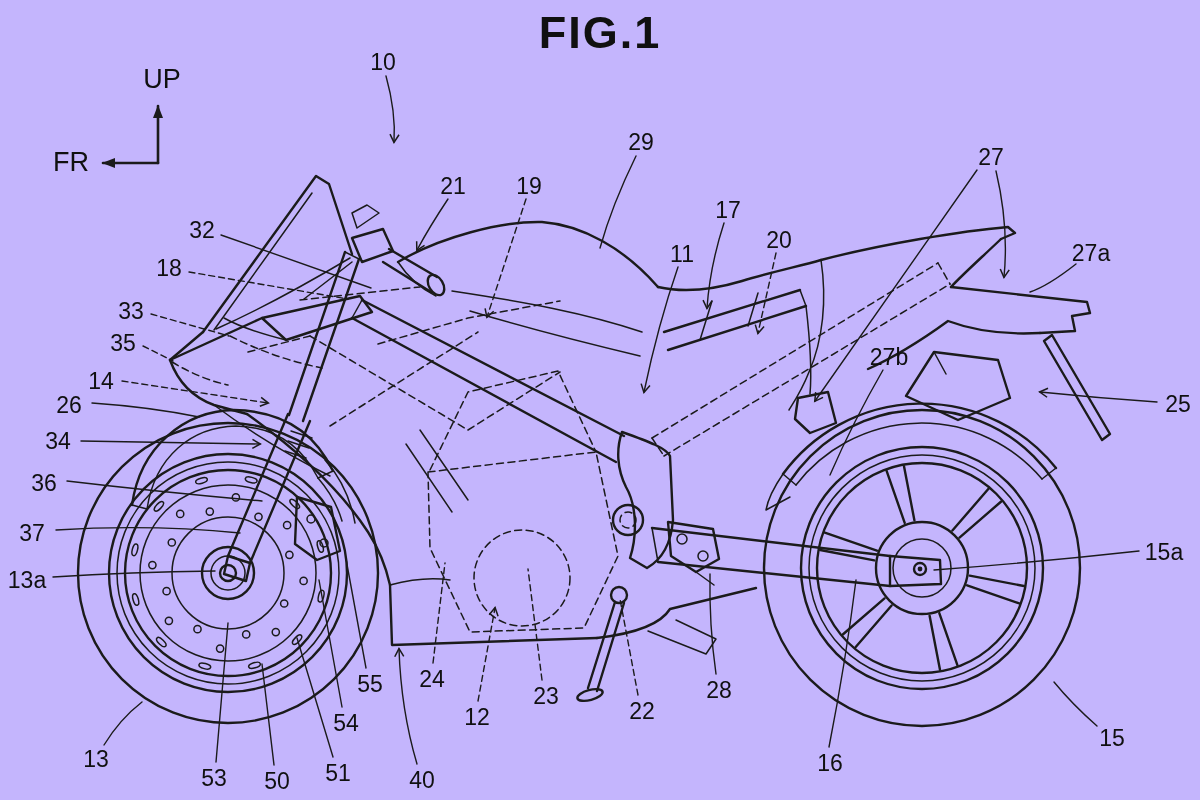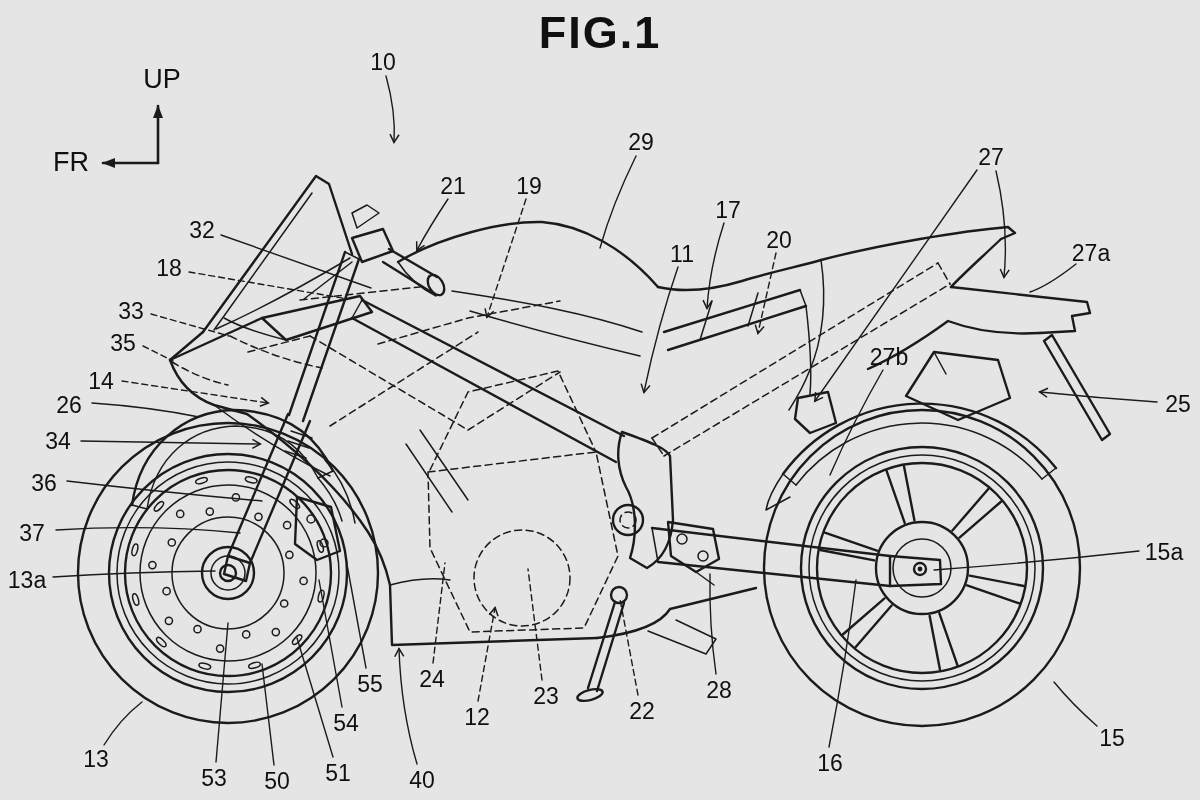--- a/index.html
+++ b/index.html
@@ -1,16 +1,16 @@
 <!DOCTYPE html>
 <html><head>
 <meta charset="utf-8">
 <style>
   html,body{margin:0;padding:0;background:#ffffff;}
-  .stage{position:relative;width:1200px;height:800px;background:#e5e5e5;overflow:hidden;}
+  .stage{position:relative;width:1200px;height:800px;background:#c4b5fd;overflow:hidden;}
   svg{display:block;}
   .ink{fill:none;stroke:#1b1b1b;stroke-width:2.4;stroke-linecap:round;stroke-linejoin:round;}
   .thin{stroke-width:1.5;}
   .dashedln{stroke-dasharray:7 4.5;}
   .leader{fill:none;stroke:#1b1b1b;stroke-width:1.4;stroke-linecap:round;}
   .leader.dashed{stroke-dasharray:6 4;}
   .ref-num{font:23px "Liberation Sans", sans-serif;fill:#101010;text-anchor:middle;dominant-baseline:central;}
   .fig-title{font:bold 45px "Liberation Sans", sans-serif;letter-spacing:2px;fill:#101010;text-anchor:middle;}
   .axis-label{font:27px "Liberation Sans", sans-serif;fill:#101010;text-anchor:middle;dominant-baseline:central;}
 </style>

